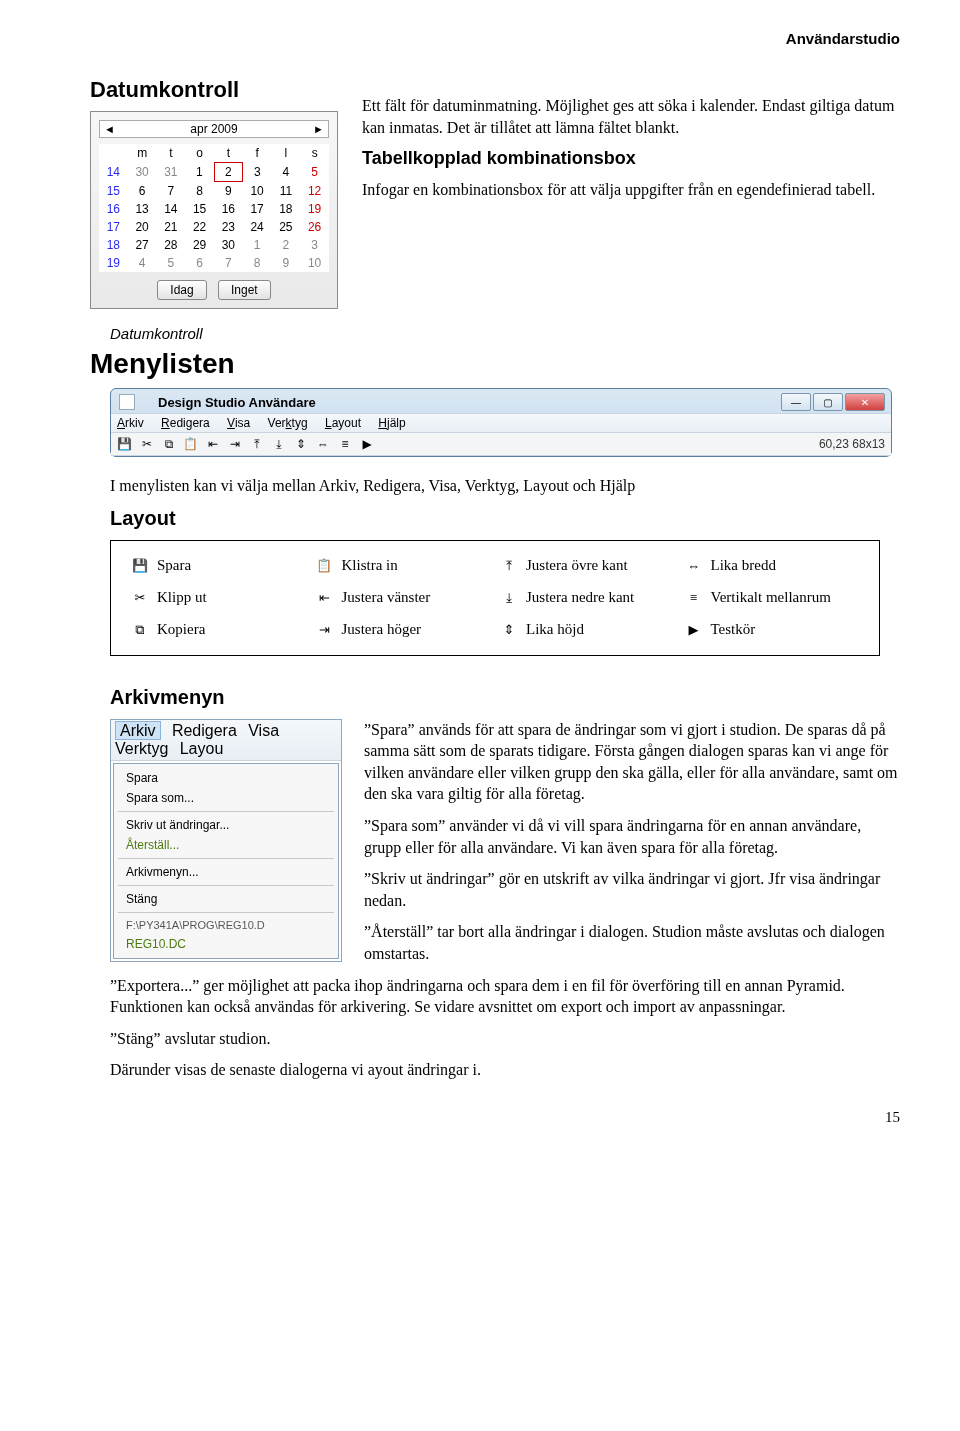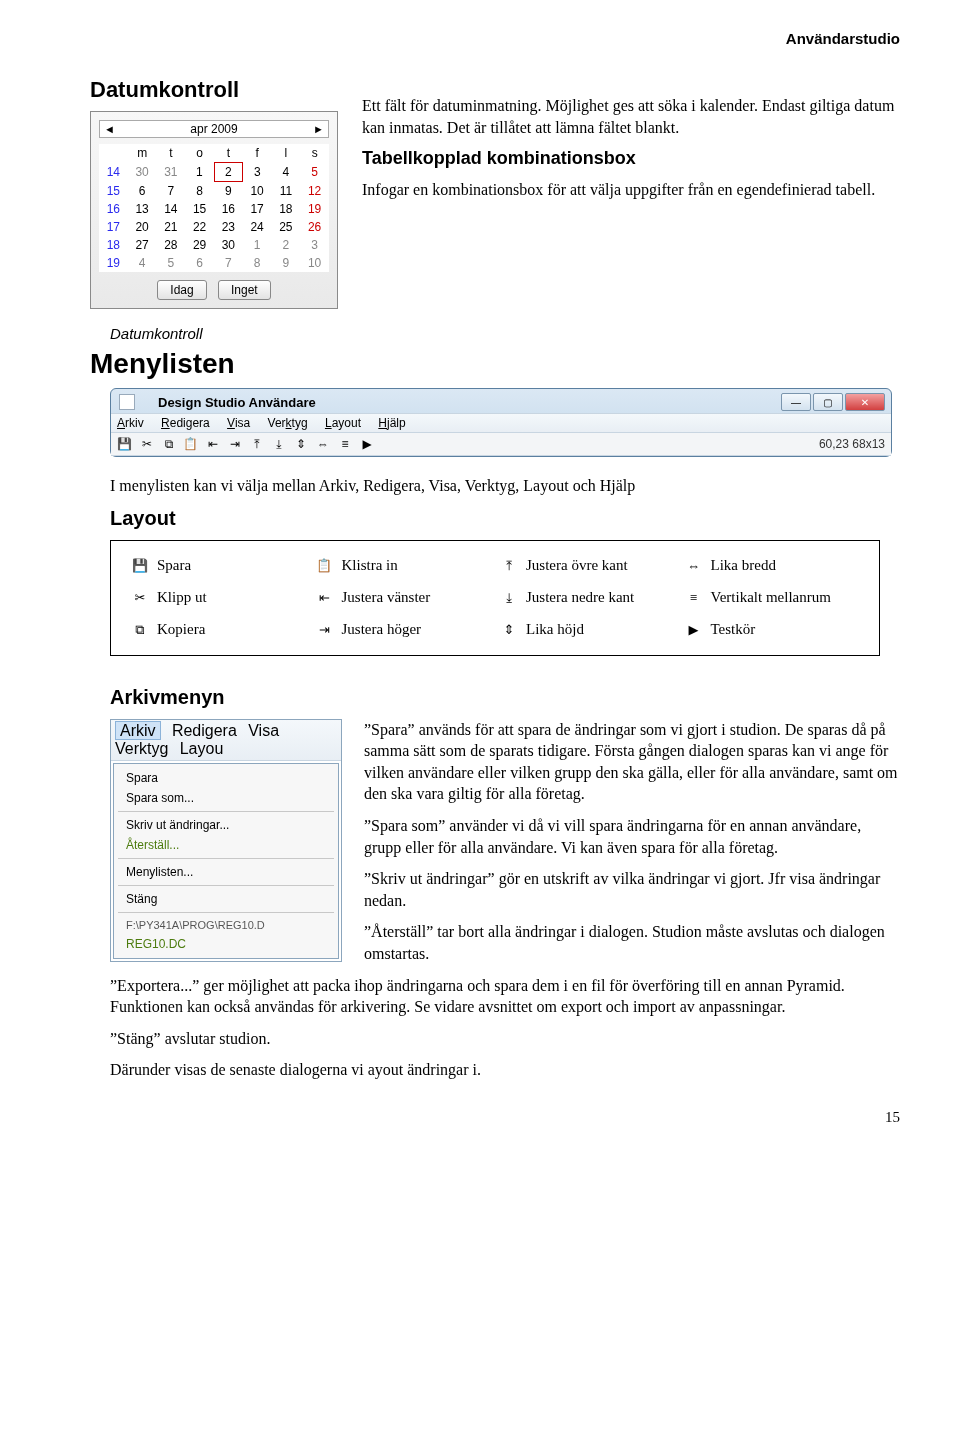--- a/index.html
+++ b/index.html
@@ -385,21 +385,21 @@
         <span>Verktyg</span>
         <span>Layou</span>
       </div>
       <div class="dropdown">
         <div class="dd-item">Spara</div>
         <div class="dd-item">Spara som...</div>
         <div class="dd-sep"></div>
         <div class="dd-item">Skriv ut ändringar...</div>
         <div class="dd-item dis">Återställ...</div>
         <div class="dd-sep"></div>
-        <div class="dd-item">Menylisten...</div>
+        <div class="dd-item">Arkivmenyn...</div>
         <div class="dd-sep"></div>
         <div class="dd-item">Stäng</div>
         <div class="dd-sep"></div>
         <div class="dd-path">F:\PY341A\PROG\REG10.D</div>
         <div class="dd-item dis">REG10.DC</div>
       </div>
     </div>
     <div class="arkiv-text">
       <p class="body-para">”Spara” används för att spara de ändringar som vi gjort i studion. De sparas då på samma sätt som de sparats tidigare. Första gången dialogen sparas kan vi ange för vilken användare eller  vilken grupp den ska gälla, eller för alla användare, samt om den ska vara giltig för alla företag.</p>
       <p class="body-para">”Spara som” använder vi då vi vill spara ändringarna för en annan användare, grupp eller för alla användare. Vi kan även spara för alla företag.</p>

